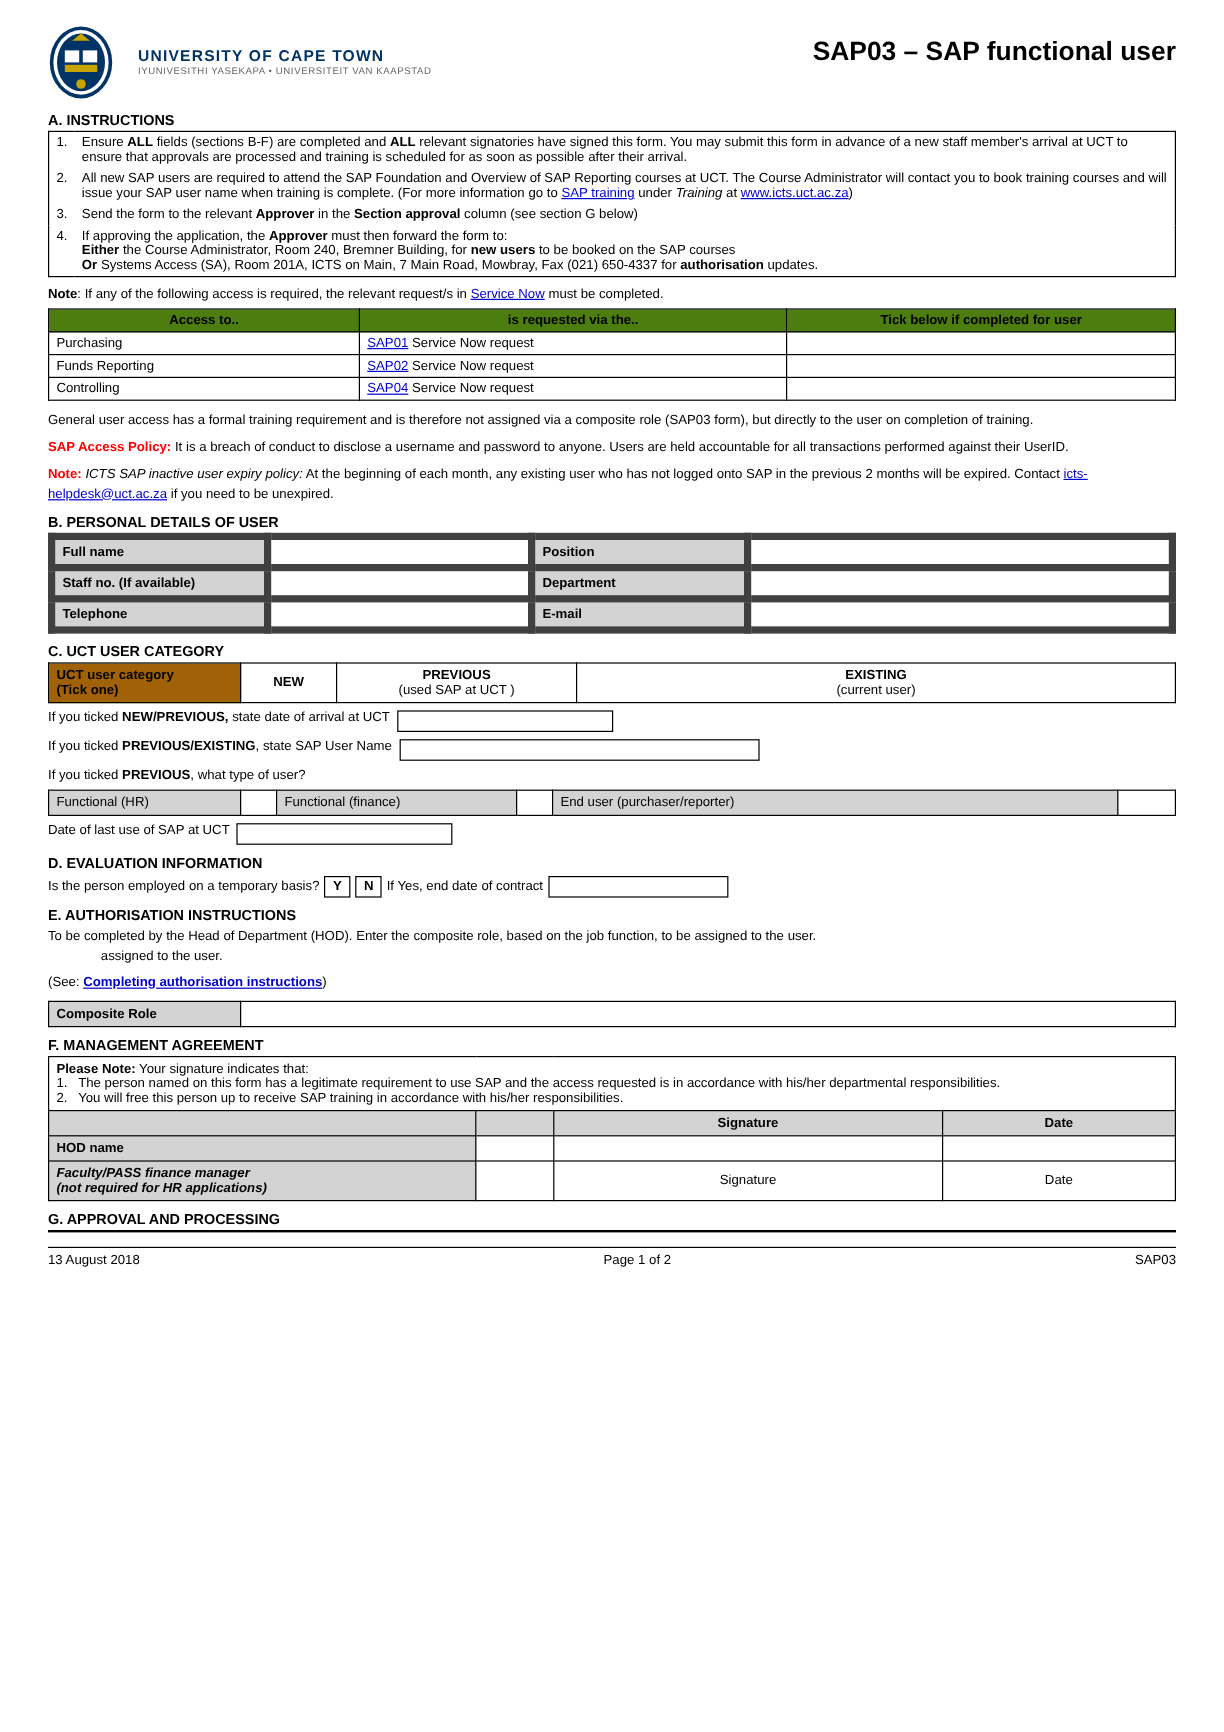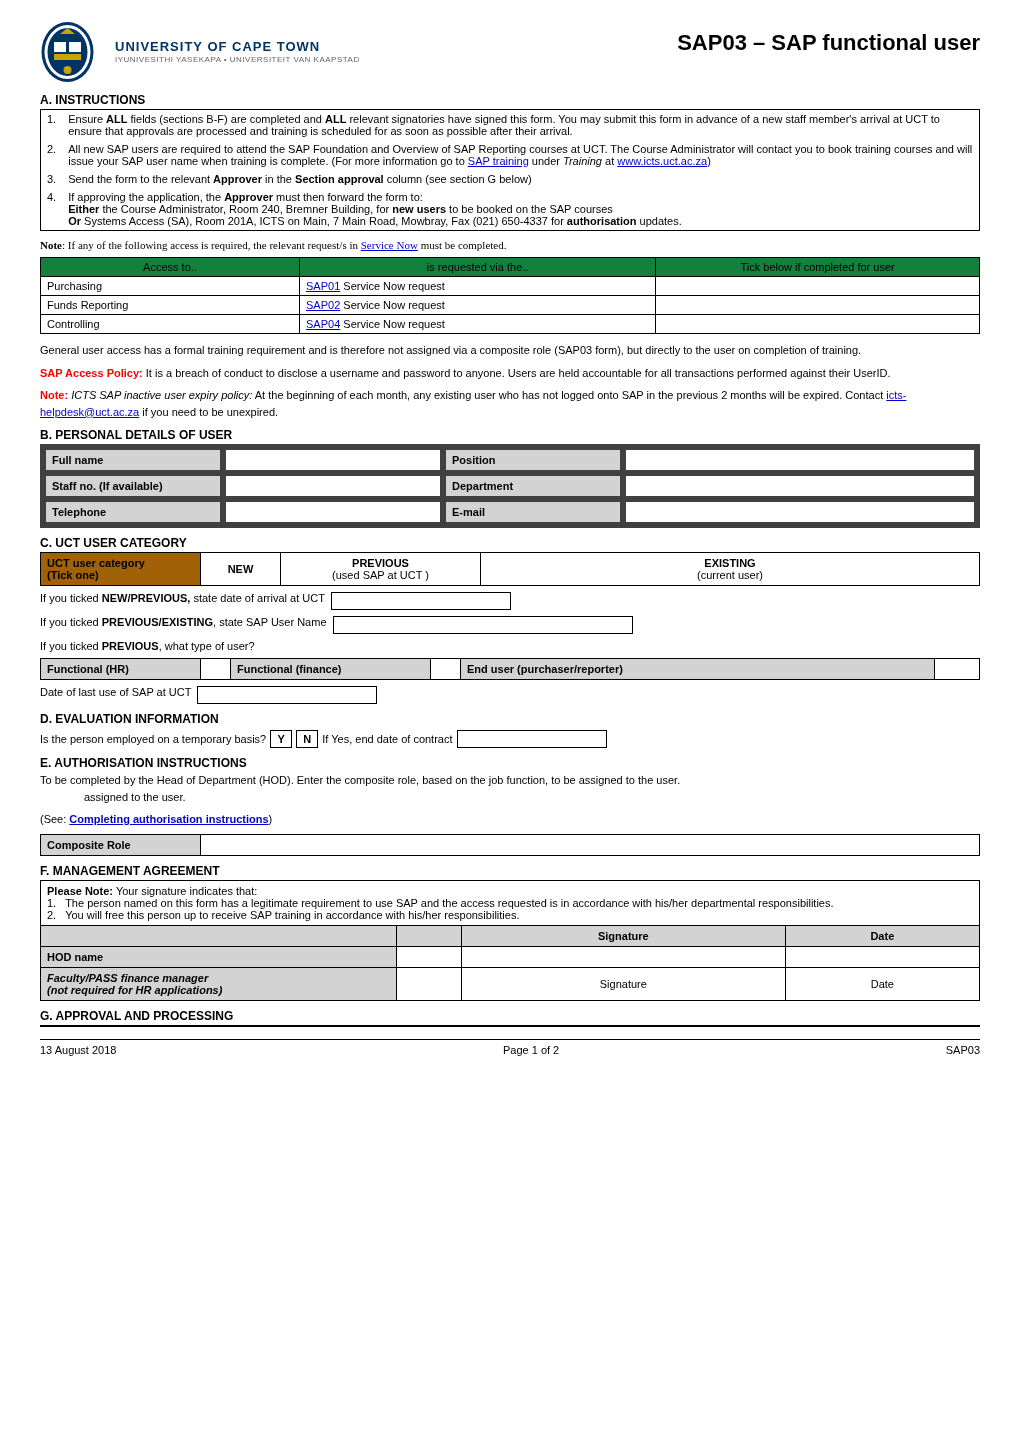--- a/index.html
+++ b/index.html
@@ -61,35 +61,34 @@
       vertical-align: top;
       border: none;
     }
     .instructions-table tr td:first-child {
       width: 20px;
       font-weight: normal;
     }
     .note-line {
       margin-bottom: 6px;
       font-size: 11px;
-      font-family: Liberation Serif, serif;
     }
     .access-table {
       width: 100%;
       border-collapse: collapse;
       margin-bottom: 8px;
     }
     .access-table th, .access-table td {
       border: 1px solid #000;
       padding: 3px 6px;
       vertical-align: middle;
     }
     .access-table th {
-      background: #15803d;
-      font-weight: normal;
+      background: #4d7c0f;
+      font-weight: bold;
       font-size: 11px;
     }
     .access-table .col1 { width: 160px; }
     .access-table .col2 { width: 220px; }
     .access-table .col3 { width: 200px; text-align: center; }
     .policy-text {
       margin-bottom: 6px;
       font-size: 11px;
       line-height: 1.5;
     }
@@ -137,21 +136,20 @@
       display: inline-block;
     }
     .functional-table {
       width: 100%;
       border-collapse: collapse;
       margin: 4px 0;
     }
     .functional-table td {
       border: 1px solid #000;
       padding: 4px 6px;
-      font-weight: bold;
     }
     .functional-table .grey { background: #d3d3d3; }
     .small-input {
       border: 1px solid #000;
       display: inline-block;
       height: 18px;
       vertical-align: middle;
     }
     .eval-line {
       display: flex;

